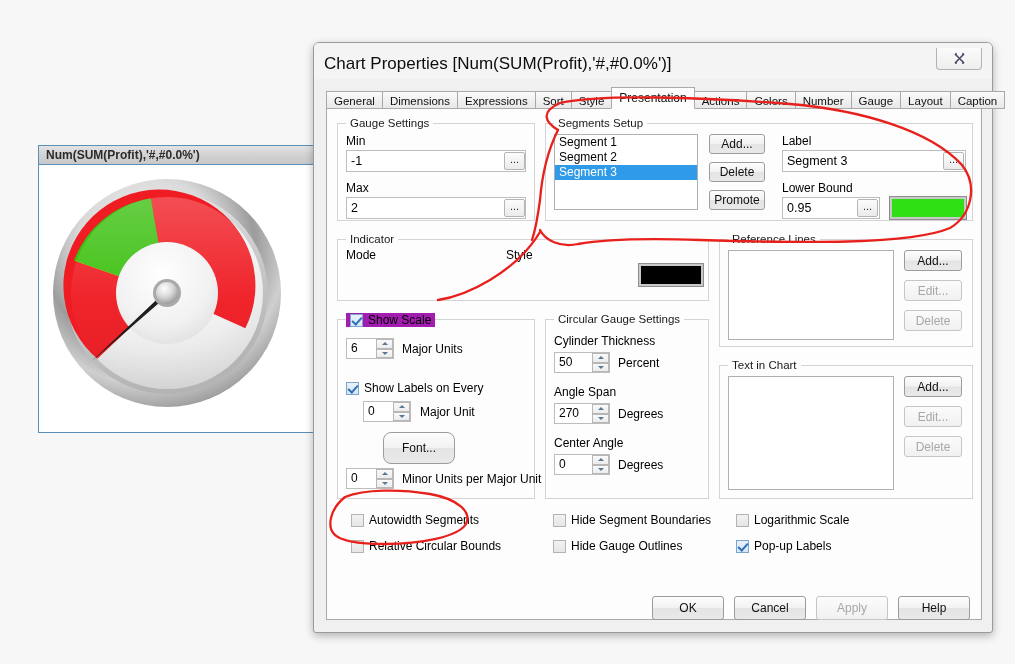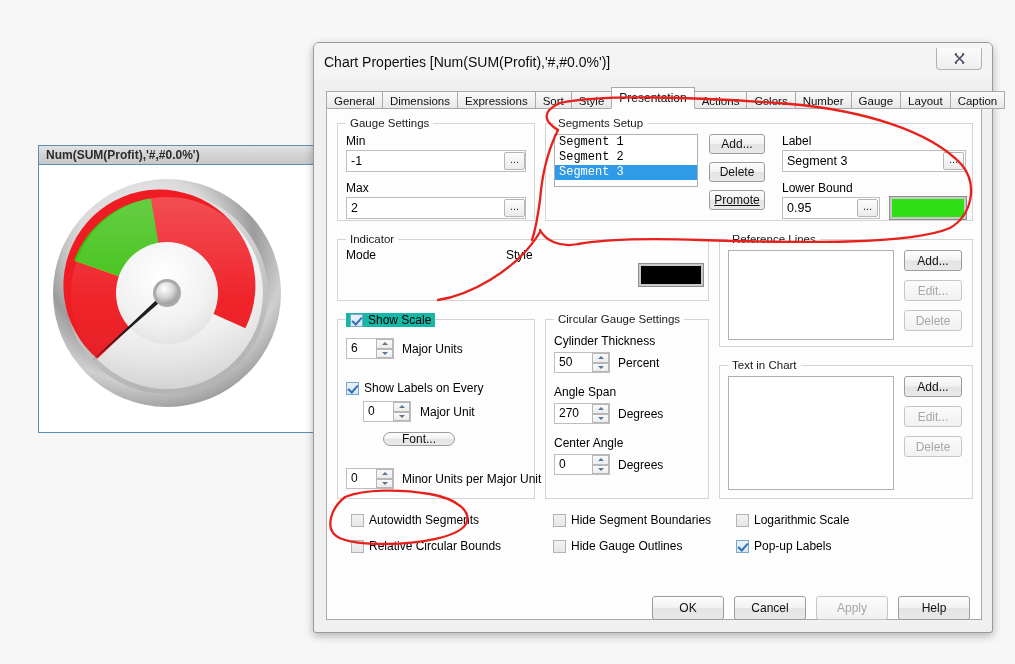--- a/index.html
+++ b/index.html
@@ -76,21 +76,21 @@
   #dialog-titlebar {
     height: 36px;
     position: relative;
     background: #f4f4f4;
     border-radius: 5px 5px 0 0;
   }
   #dialog-title {
     position: absolute;
     left: 10px;
     top: 11px;
-    font-size: 14px;
+    font-size: 17px;
     color: #0d0d0d;
     white-space: nowrap;
   }
   #dialog-close {
     position: absolute;
     right: 10px;
     top: 5px;
     width: 44px;
     height: 21px;
     border: 1px solid #b2b2b2;
@@ -494,49 +494,49 @@
       <div class="textfield" style="left:8px; top:26px; width:180px;">-1</div>
       <div class="ellipsis-btn" style="left:166px; top:28px;">...</div>
       <span class="lbl" style="left:8px; top:57px;">Max</span>
       <div class="textfield" style="left:8px; top:73px; width:180px;">2</div>
       <div class="ellipsis-btn" style="left:166px; top:75px;">...</div>
     </div>
 
     <div class="group" style="left:218px; top:14px; width:428px; height:98px;">
       <span class="group-title">Segments Setup</span>
 
-      <div class="listbox" style="left:8px; top:10px; width:144px; height:53px;font-family:Liberation Mono, monospace;">
+      <div class="listbox" style="left:8px; top:10px; width:144px; height:76px;">
         <div class="listitem">Segment 1</div>
         <div class="listitem">Segment 2</div>
         <div class="listitem selected">Segment 3</div>
       </div>
 
       <div class="btn" style="left:163px; top:10px; width:56px; height:20px;">Add...</div>
       <div class="btn" style="left:163px; top:38px; width:56px; height:20px;">Delete</div>
-      <div class="btn" style="left:163px; top:66px; width:56px; height:20px;text-decoration:underline;">Promote</div>
+      <div class="btn" style="left:163px; top:66px; width:56px; height:20px;">Promote</div>
 
       <span class="lbl" style="left:236px; top:10px;">Label</span>
       <div class="textfield" style="left:236px; top:26px; width:184px;">Segment 3</div>
       <div class="ellipsis-btn" style="left:397px; top:28px;">...</div>
 
       <span class="lbl" style="left:236px; top:57px;">Lower Bound</span>
       <div class="textfield" style="left:236px; top:73px; width:98px;">0.95</div>
       <div class="ellipsis-btn" style="left:311px; top:75px;">...</div>
       <div class="swatch" id="segment-color-swatch" style="left: 344px; top: 73px; width: 76px; height: 22px; background: rgb(46, 224, 20);"></div>
     </div>
 
     <div class="group" style="left:10px; top:130px; width:372px; height:62px;">
       <span class="group-title">Indicator</span>
       <span class="lbl" style="left:8px; top:8px;">Mode</span>
       <span class="lbl" style="left:168px; top:8px;">Style</span>
       <div class="swatch" id="indicator-color-swatch" style="left: 301px; top: 24px; width: 64px; height: 22px; background: rgb(0, 0, 0);"></div>
     </div>
 
     <div class="group" style="left:10px; top:210px; width:198px; height:180px;">
-      <div class="checkrow" style="left:8px; top:-7px; background:#14b8a6; padding:0 4px;">
+      <div class="checkrow" style="left:8px; top:-7px; background:#a21caf; padding:0 4px;">
         <span class="checkbox checked"></span>
         <span class="ck-label">Show Scale</span>
       </div>
 
       <div class="spinner" style="left:8px; top:18px; width:48px;">
         <span class="sp-val">6</span>
         <span class="sp-btns">
           <span class="sp-up"></span>
           <span class="sp-dn"></span>
         </span>
@@ -550,21 +550,21 @@
 
       <div class="spinner" style="left:25px; top:81px; width:48px;">
         <span class="sp-val">0</span>
         <span class="sp-btns">
           <span class="sp-up"></span>
           <span class="sp-dn"></span>
         </span>
       </div>
       <span class="lbl" style="left:82px; top:85px;">Major Unit</span>
 
-      <div class="btn" style="left:45px; top:112px; width:72px; height:14px;border-radius:8px;">Font...</div>
+      <div class="btn" style="left:45px; top:112px; width:72px; height:32px;border-radius:8px;">Font...</div>
 
       <div class="spinner" style="left:8px; top:148px; width:48px;">
         <span class="sp-val">0</span>
         <span class="sp-btns">
           <span class="sp-up"></span>
           <span class="sp-dn"></span>
         </span>
       </div>
       <span class="lbl" style="left:64px; top:152px;">Minor Units per Major Unit</span>
     </div>

